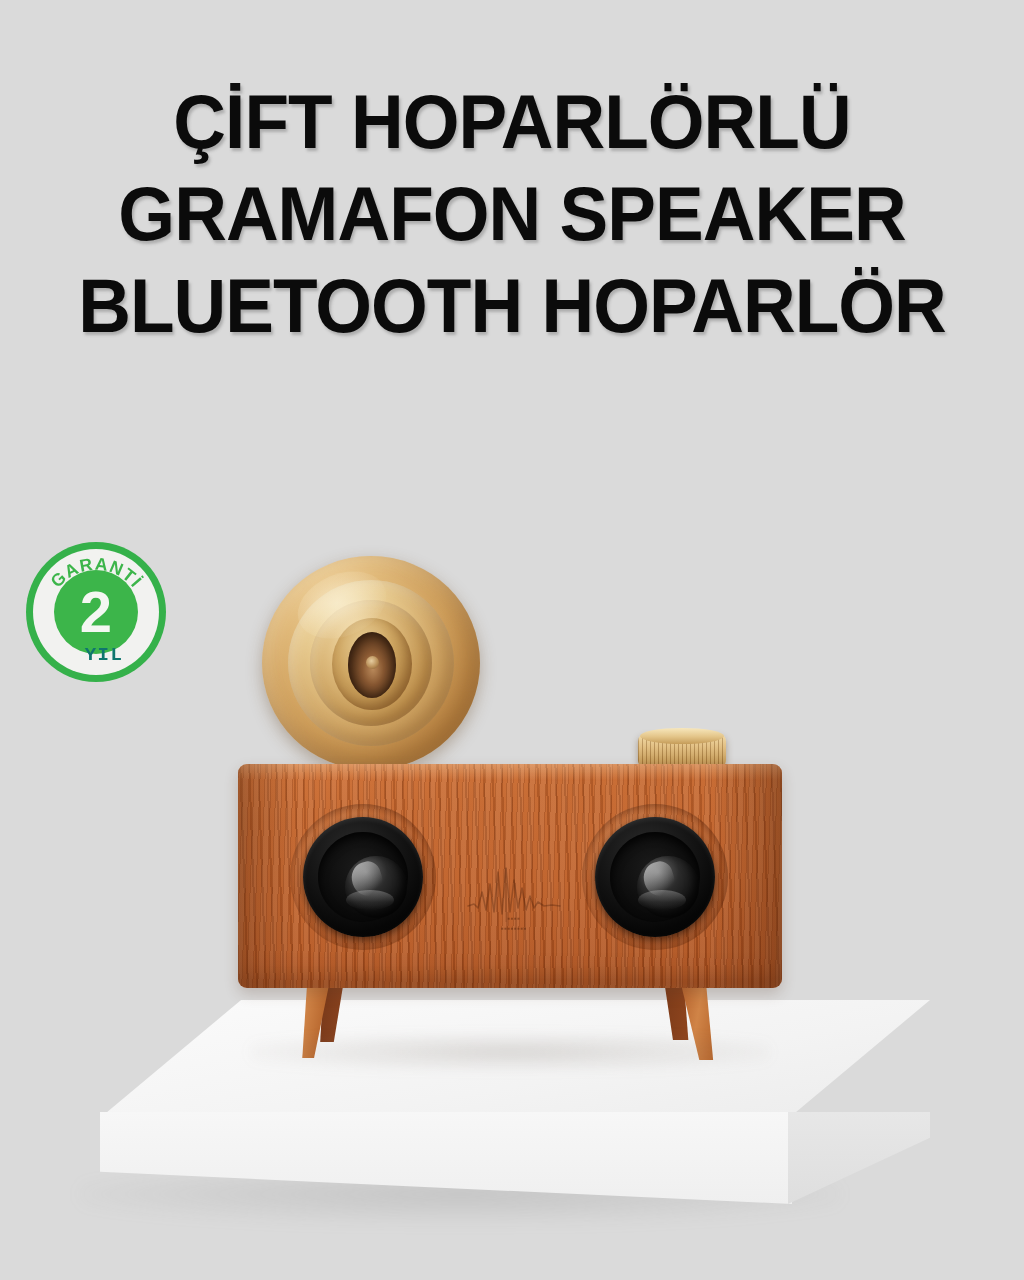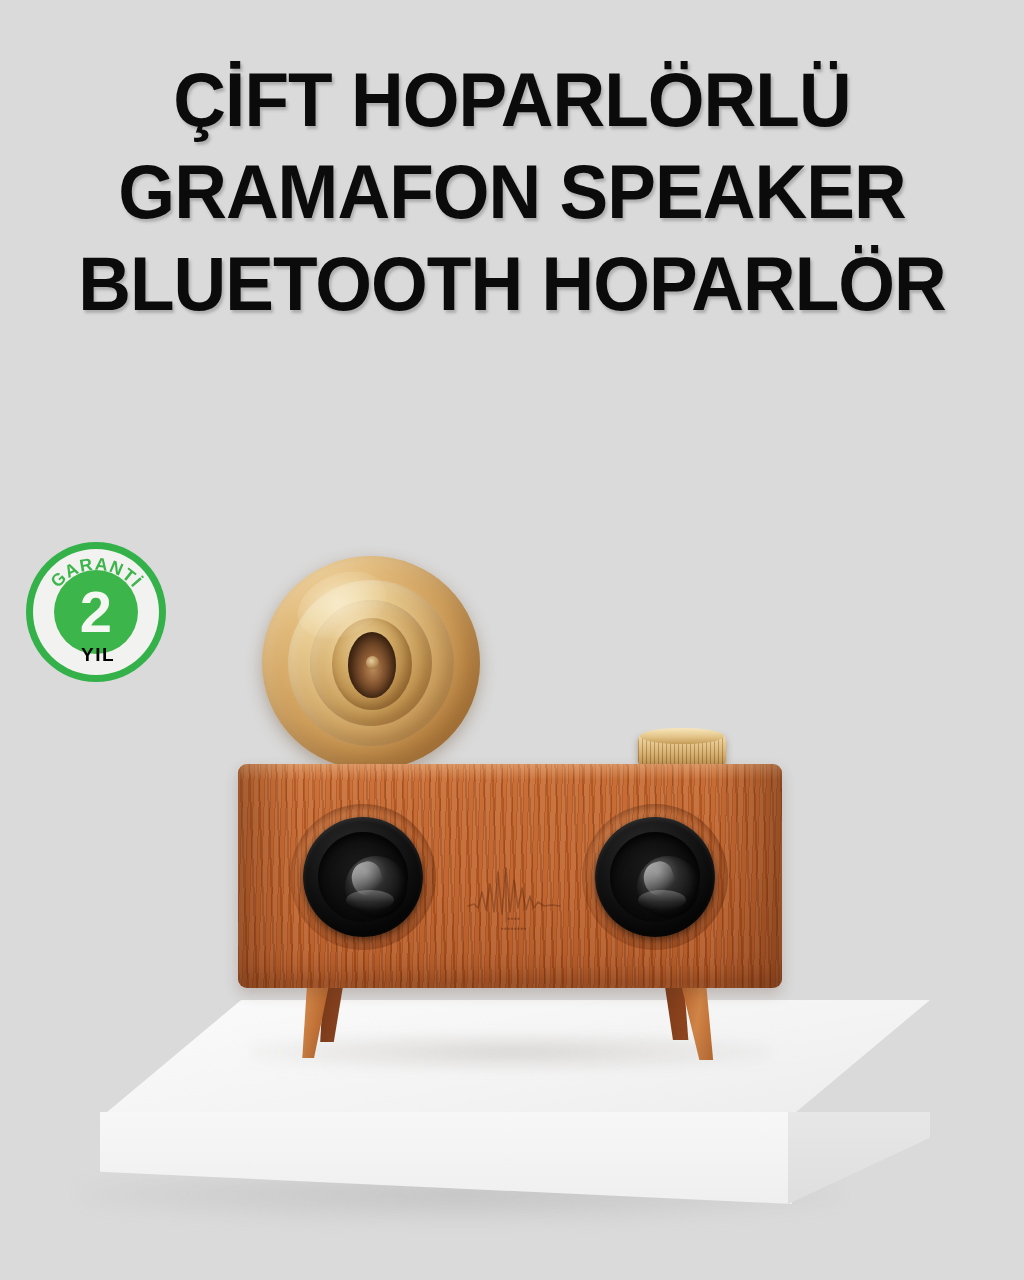--- a/index.html
+++ b/index.html
@@ -16,21 +16,21 @@
     width: 1024px;
     height: 1280px;
     overflow: hidden;
     background: #dadada;
   }
 
   
   #title-block {
     position: absolute;
     left: 0;
-    top: 54px;
+    top: 76px;
     width: 1024px;
     text-align: center;
   }
   .title-line {
     display: block;
     font-family: "Liberation Sans", sans-serif;
     font-weight: bold;
     font-size: 76px;
     line-height: 92px;
     letter-spacing: -1px;
@@ -89,29 +89,29 @@
   }
   .badge-arc-text {
     font-family: "Liberation Sans", sans-serif;
     font-weight: bold;
     font-size: 17.5px;
     letter-spacing: 1.2px;
     fill: #3cb54a;
   }
   #badge-bottom-label {
     position: absolute;
-    left: 2px;
+    left: 8px;
     top: 102px;
     width: 140px;
     text-align: center;
-    font-family: Liberation Sans, sans-serif;
+    font-family: Liberation Mono, monospace;
     font-weight: bold;
     font-size: 19px;
     letter-spacing: 1.5px;
-    color: #000000;
+    color: #0f766e;
   }
 
   
   #product-scene {
     position: absolute;
     left: 0;
     top: 0;
     width: 1024px;
     height: 1280px;
   }

